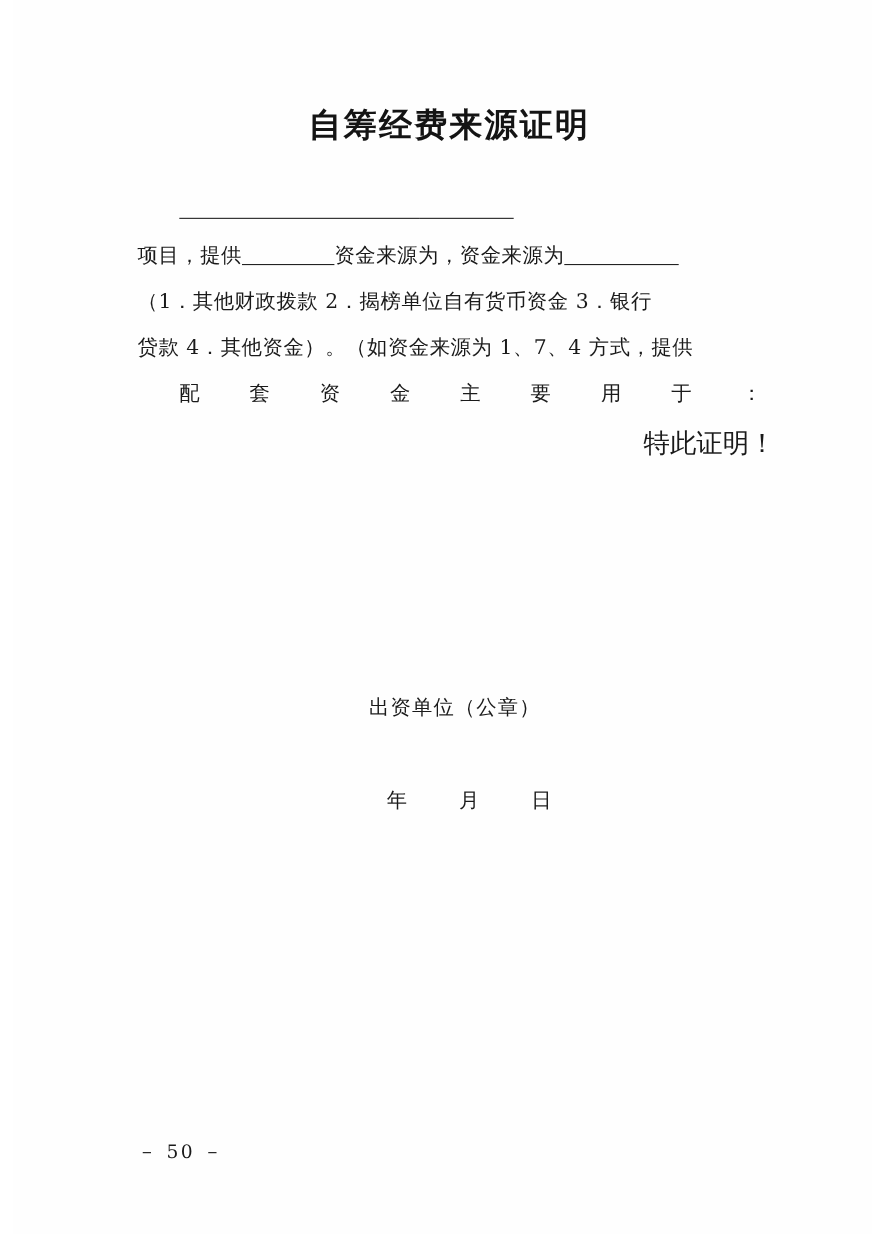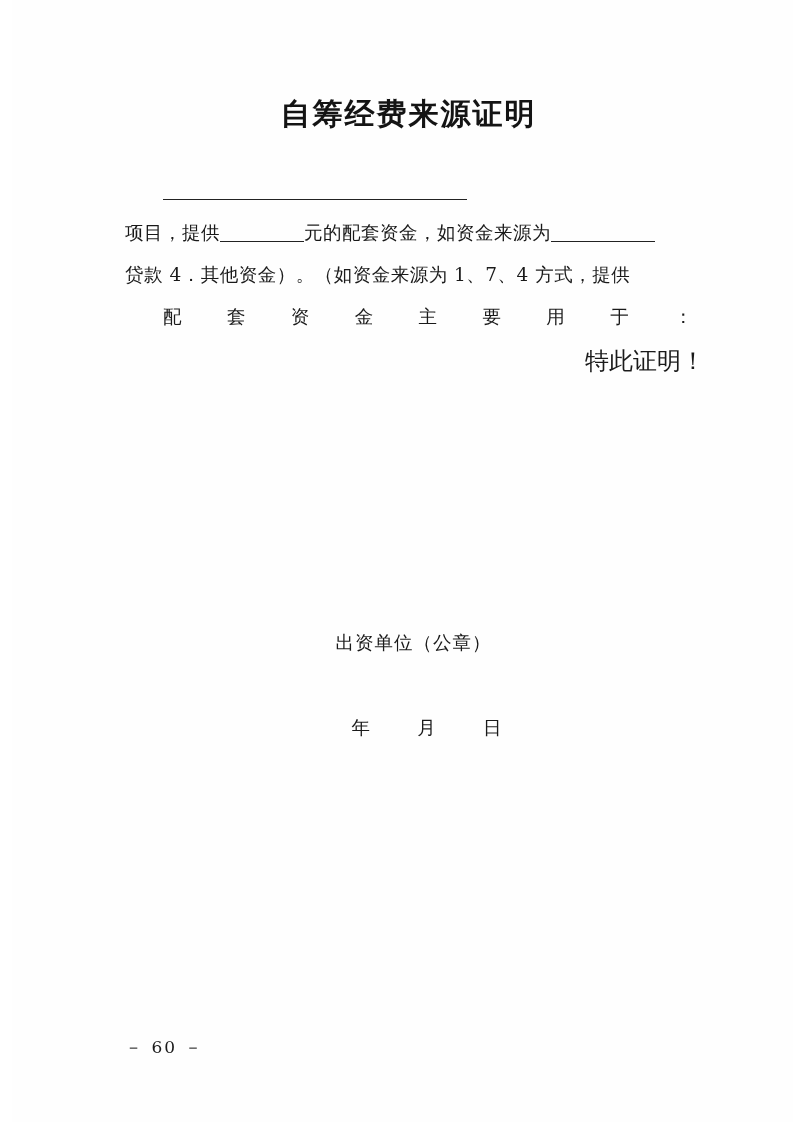--- a/index.html
+++ b/index.html
@@ -134,23 +134,24 @@
 
   <div class="doc-title">自筹经费来源证明</div>
 
   <div class="body-block">
 
     <div class="para indent">
       <span class="blank blank-long"></span><span class="blank blank-med"></span>
     </div>
 
     <div class="para">
-      <span>项目，提供</span><span class="blank blank-short"></span><span>元的配套资金，如资金来源为</span><span class="blank blank-src"></span>
+      <span>项目，提供</span><span class="blank blank-short"></span><span>资金来源为，资金来源为</span><span class="blank blank-src"></span>
     </div>
 
+    <div class="note-line">（1．其他财政拨款  2．揭榜单位自有货币资金  3．银行</div>
     <div class="note-line">贷款  4．其他资金）。（如资金来源为 1、7、4 方式，提供</div>
 
     <div class="spaced-line">
       <span class="sp-chars">
         <span>配</span>
         <span>套</span>
         <span>资</span>
         <span>金</span>
         <span>主</span>
         <span>要</span>
@@ -172,15 +173,15 @@
   <div class="date-line">
     <span class="date-wrap">
       <span class="date-inner">
         <span>年</span>
         <span>月</span>
         <span>日</span>
       </span>
     </span>
   </div>
 
-  <div class="page-number">－ 60 －</div>
+  <div class="page-number">－ 50 －</div>
 
 </div>
 
 </body></html>

